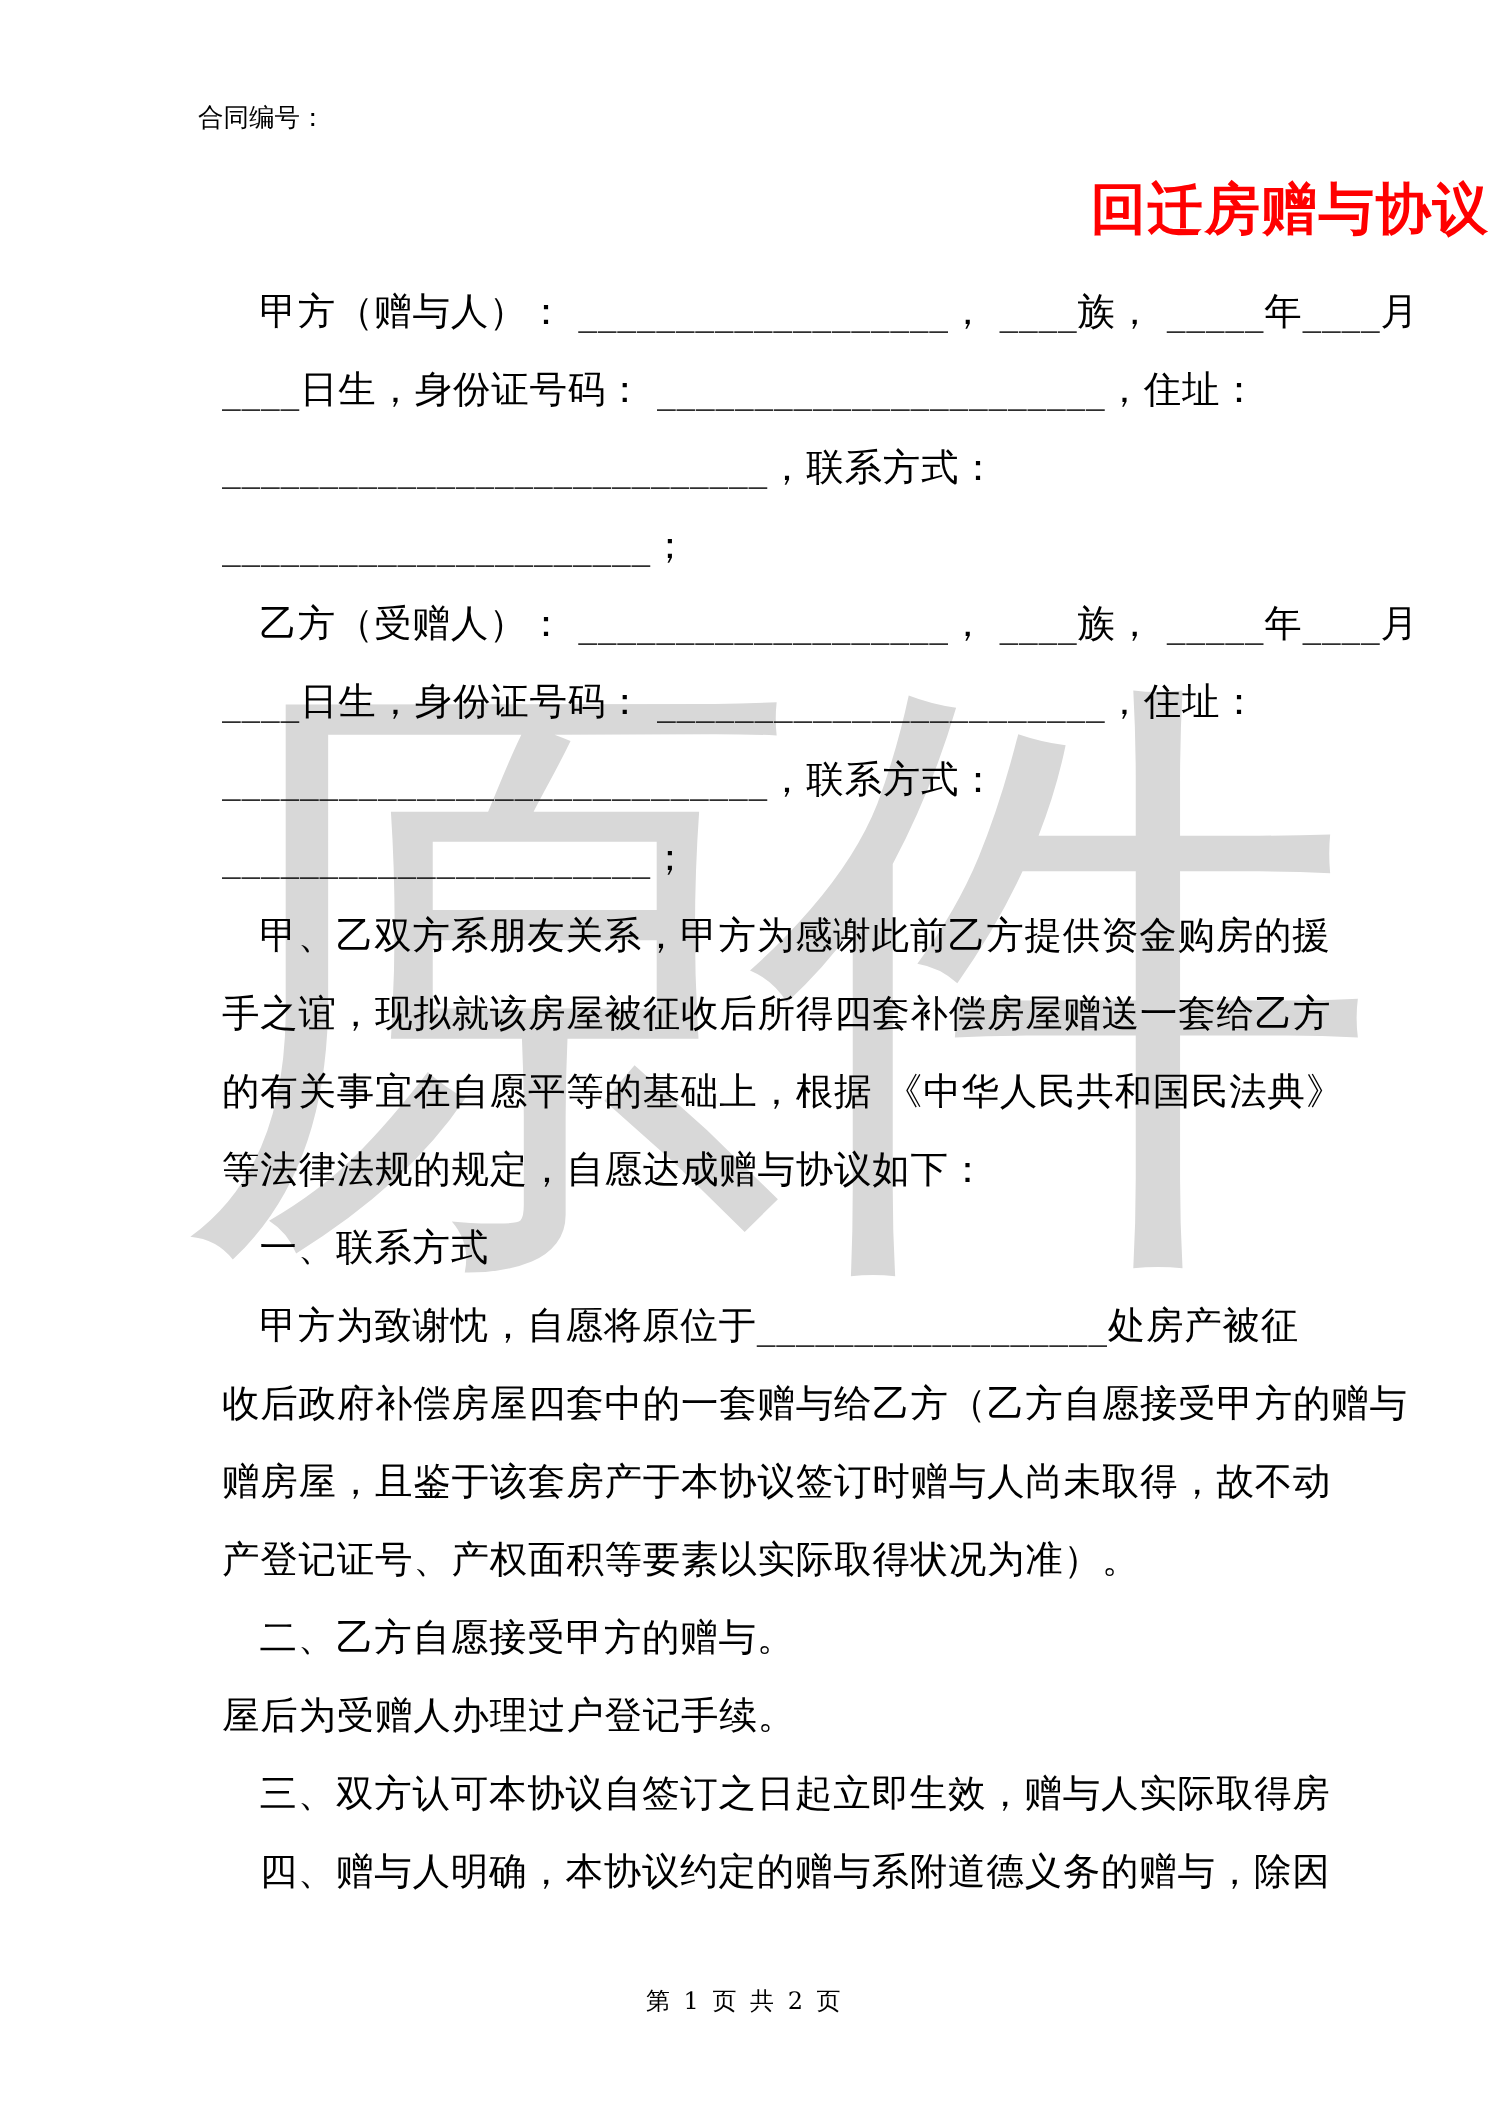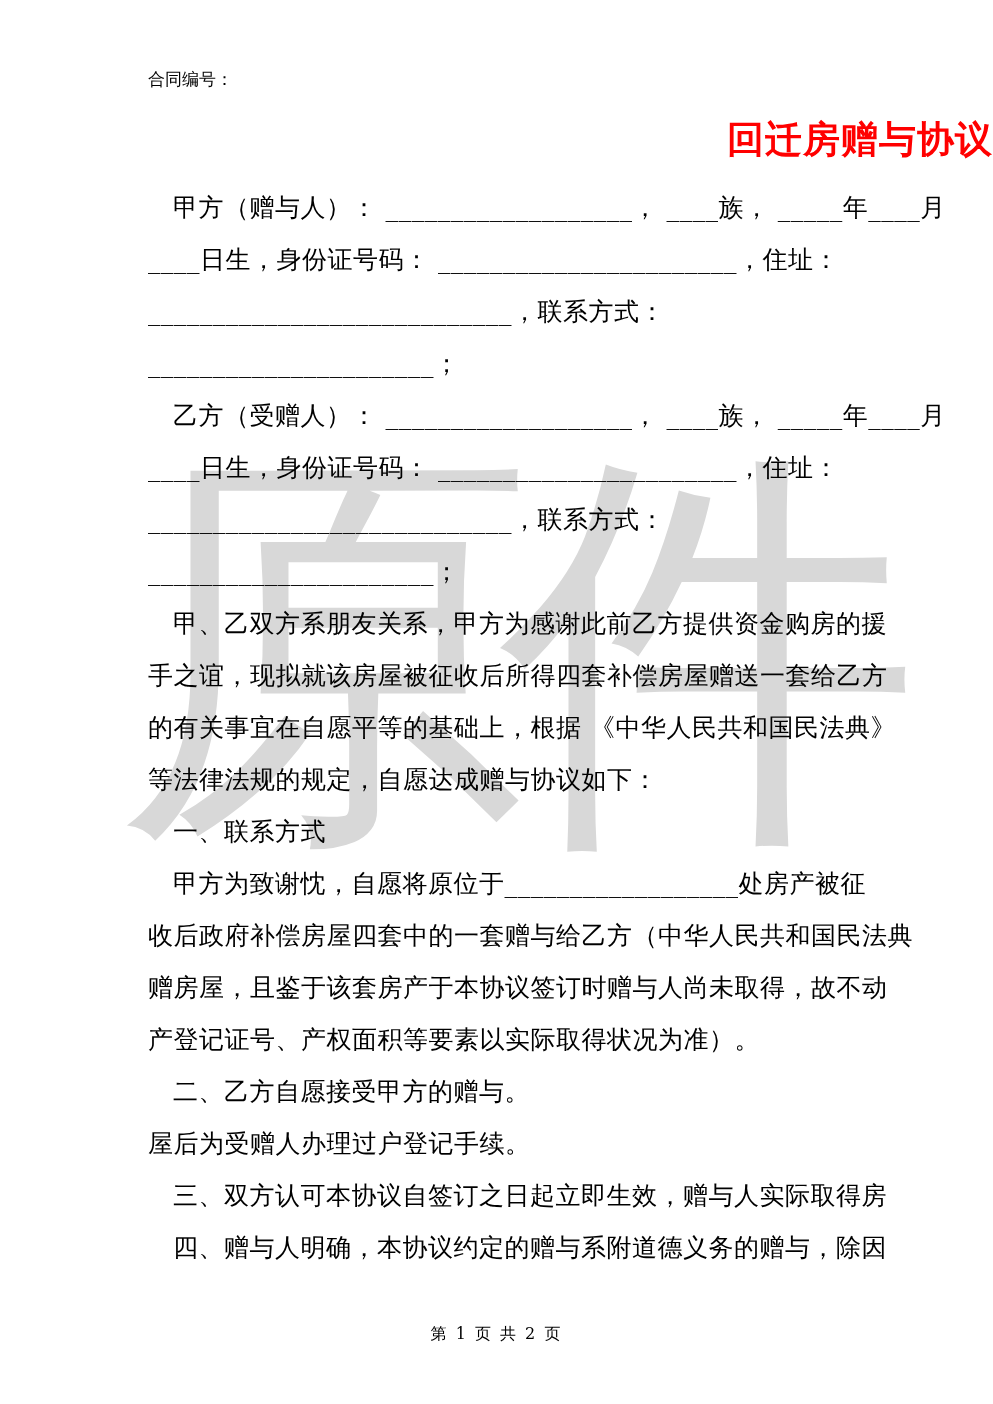--- a/index.html
+++ b/index.html
@@ -24,21 +24,21 @@
     font-size: 420px;
     line-height: 1.05;
     letter-spacing: -35px;
     color: #d8d8d8;
     font-family: "DejaVu Serif", "Liberation Serif", serif;
     white-space: nowrap;
     user-select: none;
   }
   .contract-no {
     position: absolute;
-    left: 148px;
+    left: 132px;
     top: 68px;
     z-index: 1;
     font-size: 17px;
     line-height: 22px;
   }
   .doc-title {
     position: absolute;
     left: 0;
     top: 114px;
     width: 100%;
@@ -98,21 +98,21 @@
     <div class="line indent">乙方（受赠人）： ___________________， ____族， _____年____月</div>
     <div class="line">____日生，身份证号码： _______________________，住址：</div>
     <div class="line">____________________________，联系方式：</div>
     <div class="line">______________________；</div>
     <div class="line indent">甲、乙双方系朋友关系，甲方为感谢此前乙方提供资金购房的援</div>
     <div class="line">手之谊，现拟就该房屋被征收后所得四套补偿房屋赠送一套给乙方</div>
     <div class="line">的有关事宜在自愿平等的基础上，根据 《中华人民共和国民法典》</div>
     <div class="line">等法律法规的规定，自愿达成赠与协议如下：</div>
     <div class="line indent">一、联系方式</div>
     <div class="line indent">甲方为致谢忱，自愿将原位于__________________处房产被征</div>
-    <div class="line">收后政府补偿房屋四套中的一套赠与给乙方（中华人民共和国民法典</div>
+    <div class="line">收后政府补偿房屋四套中的一套赠与给乙方（乙方自愿接受甲方的赠与</div>
     <div class="line">赠房屋，且鉴于该套房产于本协议签订时赠与人尚未取得，故不动</div>
     <div class="line">产登记证号、产权面积等要素以实际取得状况为准）。</div>
     <div class="line indent">二、乙方自愿接受甲方的赠与。</div>
     <div class="line">屋后为受赠人办理过户登记手续。</div>
     <div class="line indent">三、双方认可本协议自签订之日起立即生效，赠与人实际取得房</div>
     <div class="line indent">四、赠与人明确，本协议约定的赠与系附道德义务的赠与，除因</div>
   </div>
 
   <div class="page-footer">第 1 页 共 2 页</div>
 

